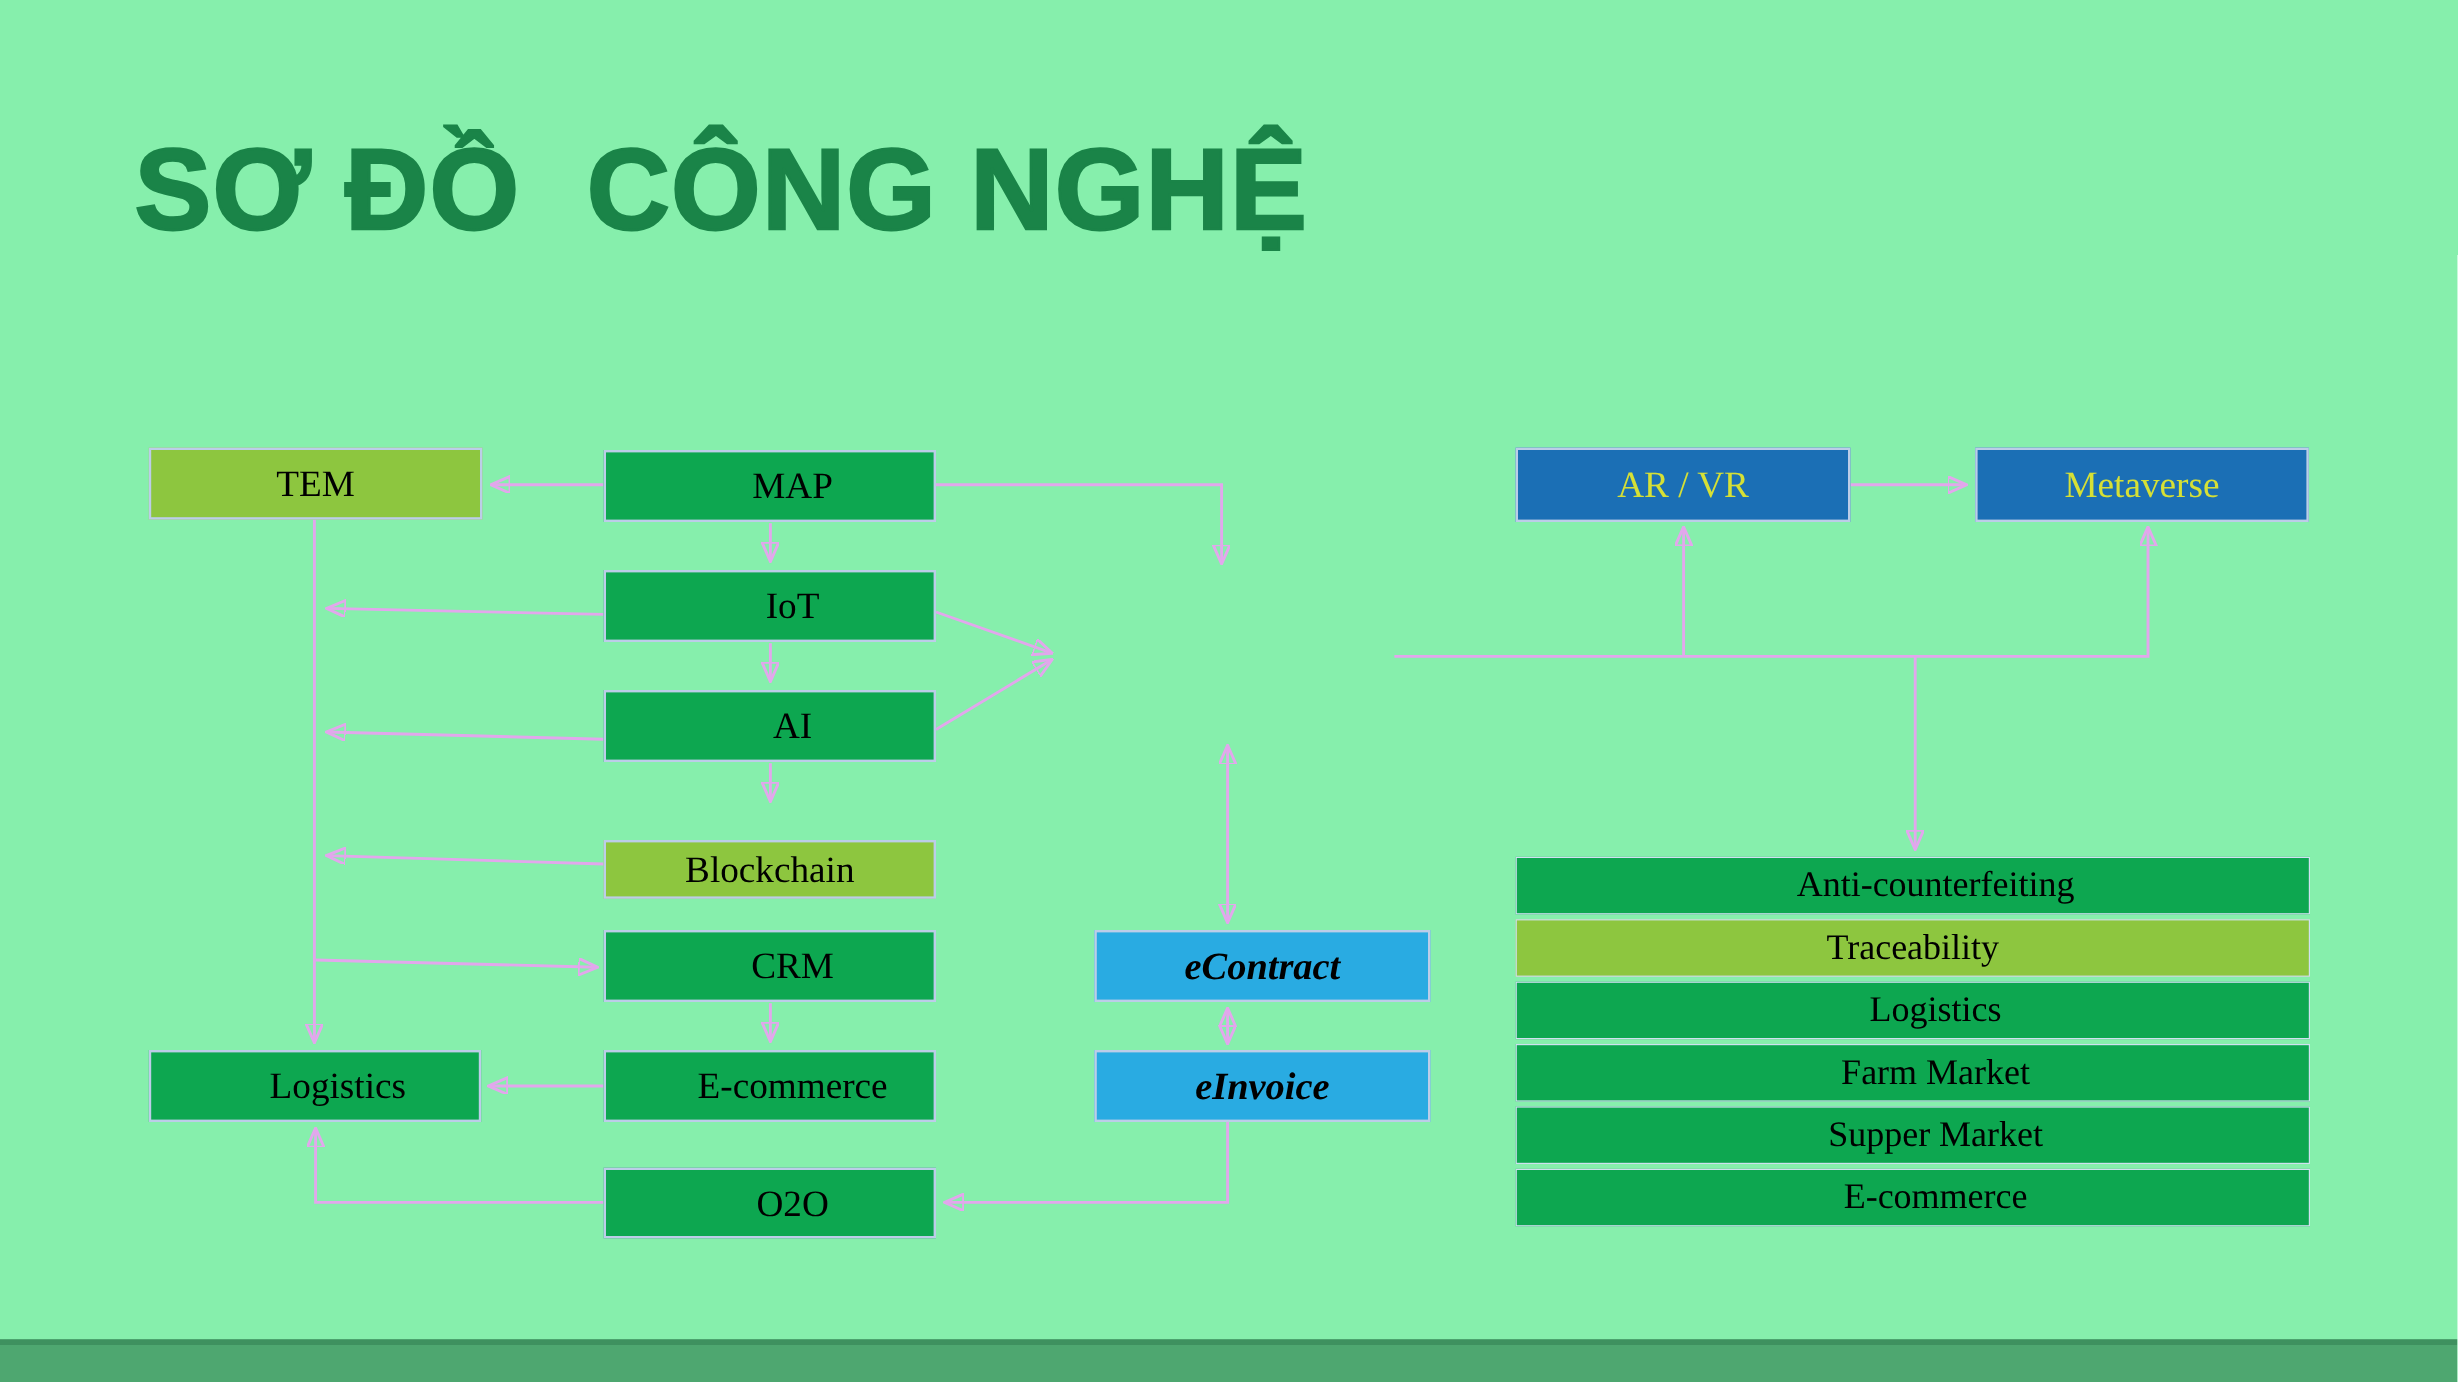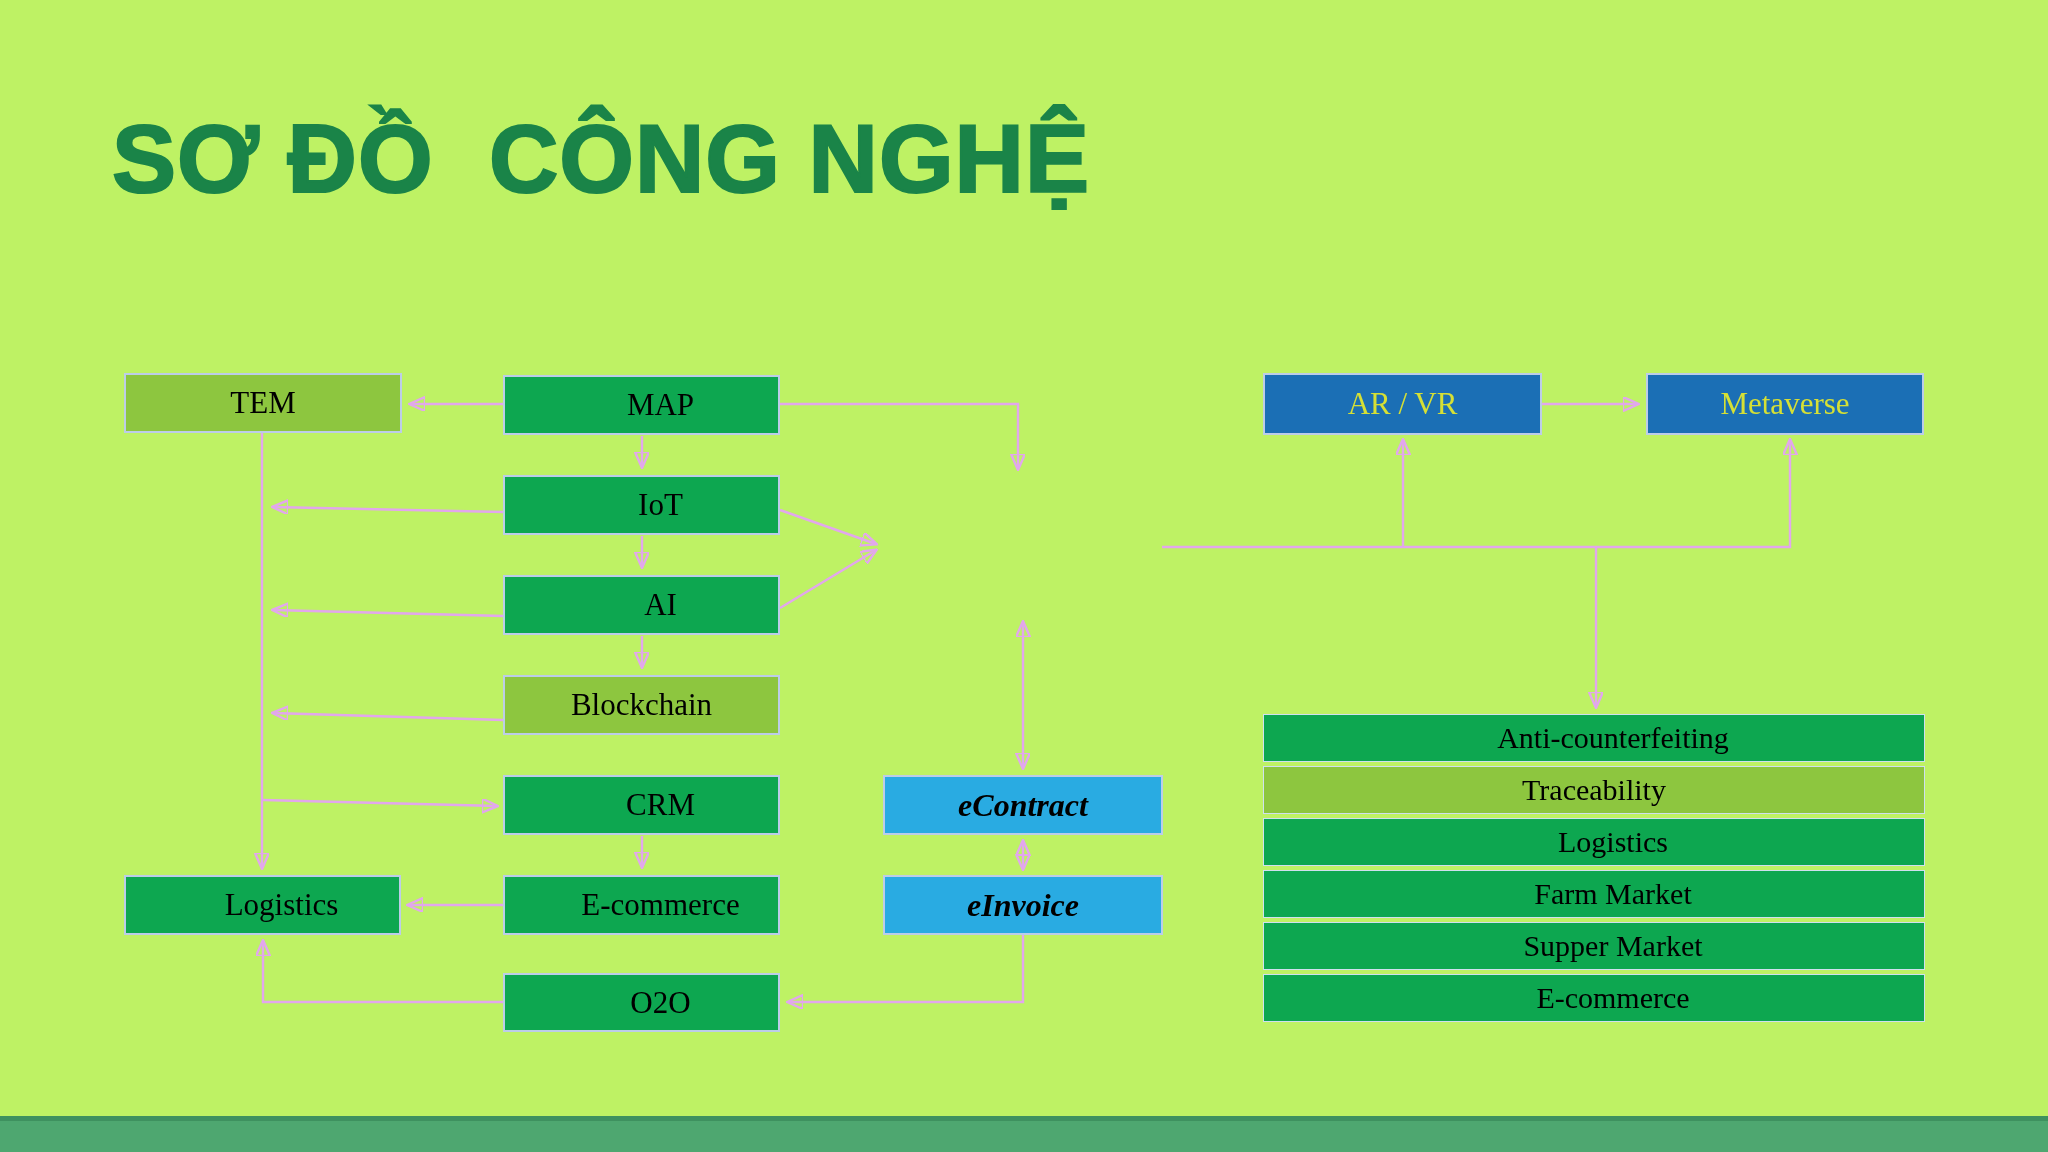--- a/index.html
+++ b/index.html
@@ -1,20 +1,20 @@
 <!DOCTYPE html>
 <html><head>
 <meta charset="utf-8">
 <style>
   html, body { margin: 0; padding: 0; background: #ffffff; }
   .stage {
     position: relative;
     width: 2048px;
     height: 1152px;
-    background: #bef264;
+    background: #86efac;
     overflow: hidden;
     font-family: "Liberation Serif", serif;
   }
   .title {
     position: absolute;
     left: 112px;
     top: 104px;
     font-family: "Liberation Sans", sans-serif;
     font-weight: bold;
     font-size: 96px;
@@ -33,21 +33,21 @@
     border: 2px solid #bcCDe8;
     box-sizing: border-box;
     z-index: 2;
     text-align: center;
   }
   .green      { background: #0DA750; padding-left: 38px; }
   .lightgreen { background: #8DC63F; }
   .cyan       { background: #29ABE2; }
   .blue       { background: #1B6FB5; color: #D6E035; }
   .bold       { font-weight: bold; font-size: 33px; }
-  .bolditalic { font-weight: bold; font-style: italic; font-size: 32px; }
+  .bolditalic { font-weight: bold; font-style: italic; font-size: 32px; margin-left: 29px; }
   .stack {
     position: absolute;
     left: 1263px; top: 714px;
     width: 662px; height: 308px;
     display: flex;
     flex-direction: column;
     gap: 4px;
     z-index: 2;
   }
   .stack-row {
@@ -113,21 +113,21 @@
     <path d="M 1023,935 L 1023,1002 L 788,1002" marker-end="url(#ah)"></path>
     <path d="M 1162,547 L 1790,547 L 1790,440" marker-end="url(#ah)"></path>
     <line x1="1403" y1="547" x2="1403" y2="440" marker-end="url(#ah)"></line>
     <line x1="1596" y1="547" x2="1596" y2="707" marker-end="url(#ah)"></line>
   </svg>
 
   <div class="node lightgreen" style="left:124px;top:373px;width:278px;height:60px">TEM</div>
   <div class="node green" style="left:503px;top:375px;width:277px;height:60px">MAP</div>
   <div class="node green" style="left:503px;top:475px;width:277px;height:60px">IoT</div>
   <div class="node green" style="left:503px;top:575px;width:277px;height:60px">AI</div>
-  <div class="node lightgreen" style="left:503px;top:675px;width:277px;height:60px">Blockchain</div>
+  <div class="node lightgreen" style="left:503px;top:700px;width:277px;height:49px">Blockchain</div>
   <div class="node green" style="left:503px;top:775px;width:277px;height:60px">CRM</div>
   <div class="node green" style="left:503px;top:875px;width:277px;height:60px">E-commerce</div>
   <div class="node green" style="left:503px;top:973px;width:277px;height:59px">O2O</div>
   <div class="node green" style="left:124px;top:875px;width:277px;height:60px">Logistics</div>
 
   <div class="node cyan bolditalic" style="left:883px;top:775px;width:280px;height:60px">eContract</div>
   <div class="node cyan bolditalic" style="left:883px;top:875px;width:280px;height:60px">eInvoice</div>
 
   <div class="node blue" style="left:1646px;top:373px;width:278px;height:62px">Metaverse</div>
   <div class="node blue" style="left:1263px;top:373px;width:279px;height:62px">AR / VR</div>

